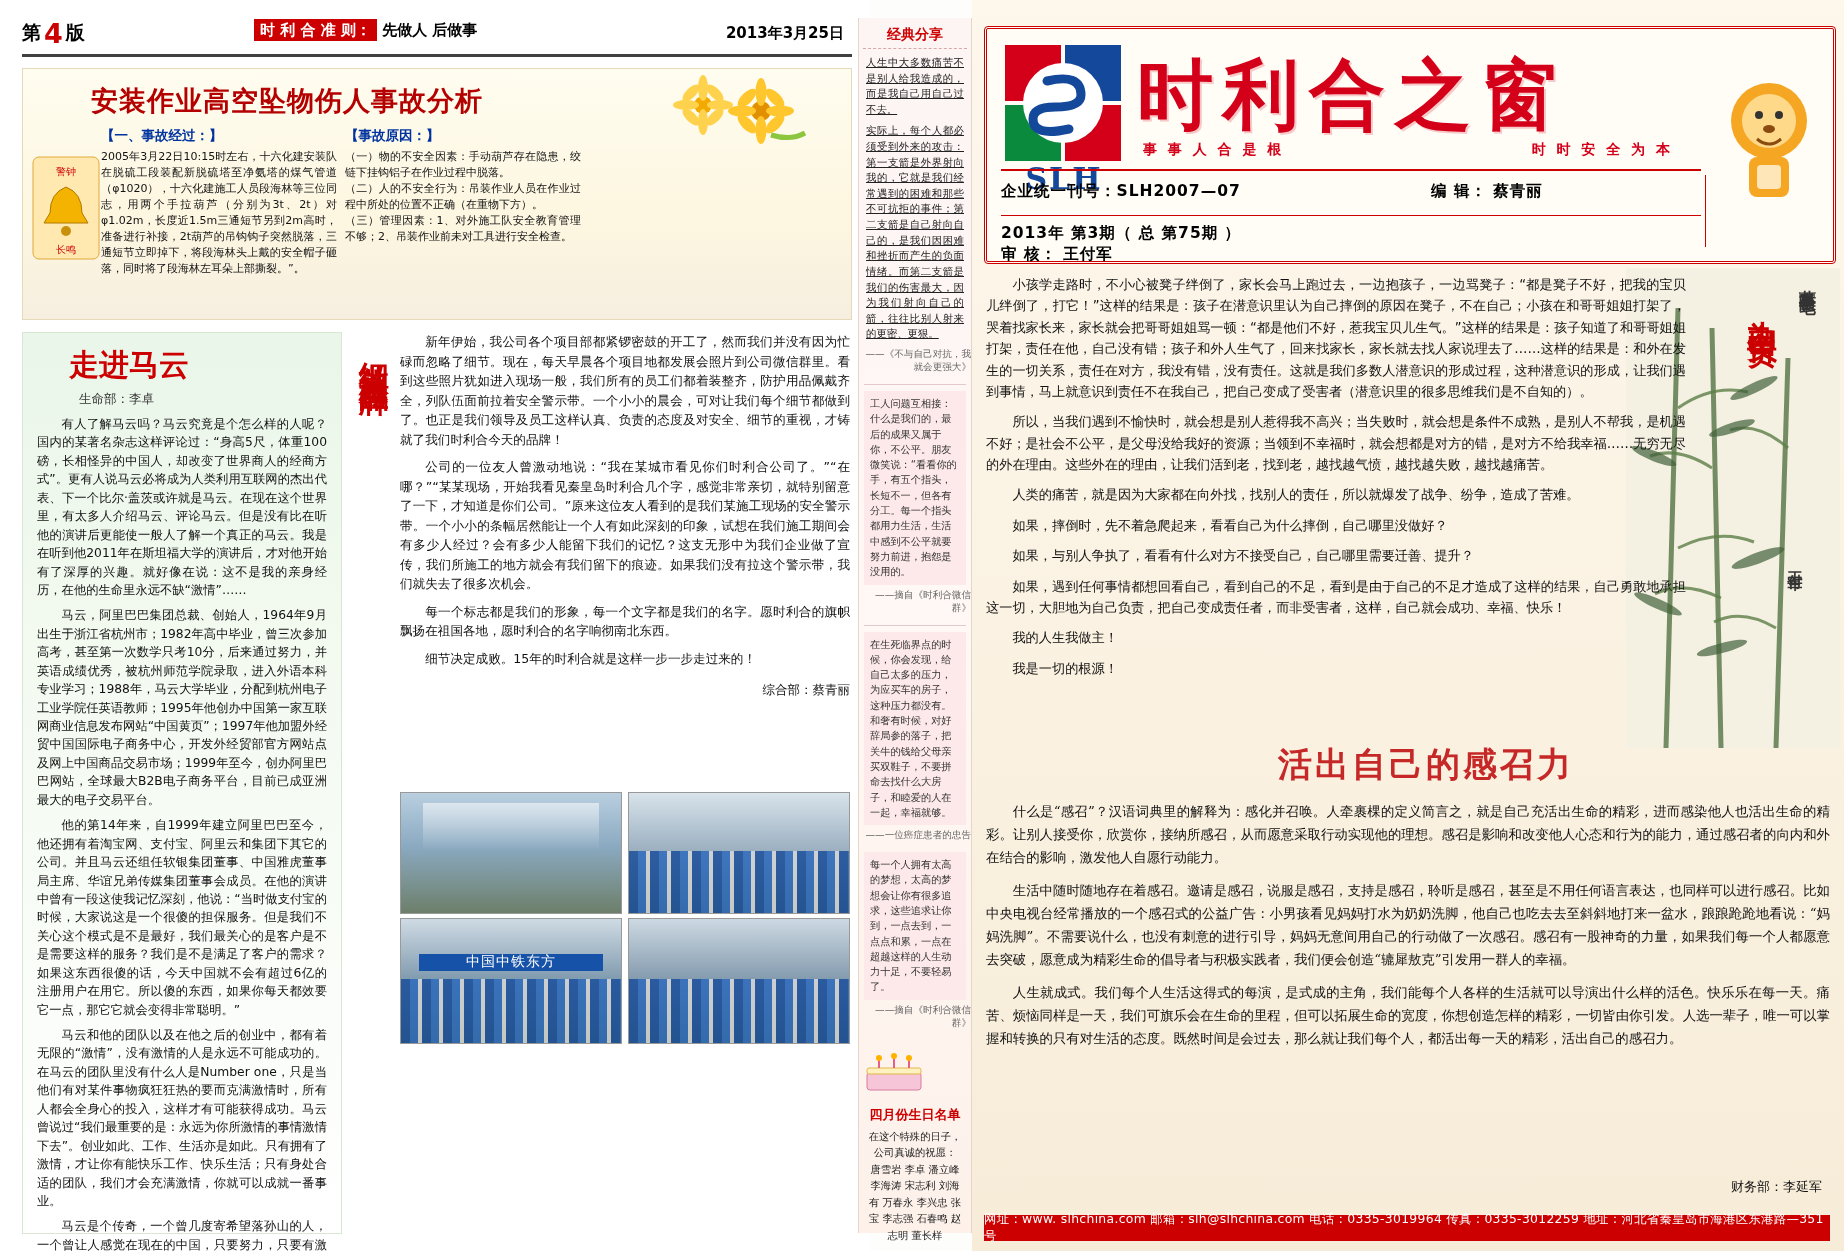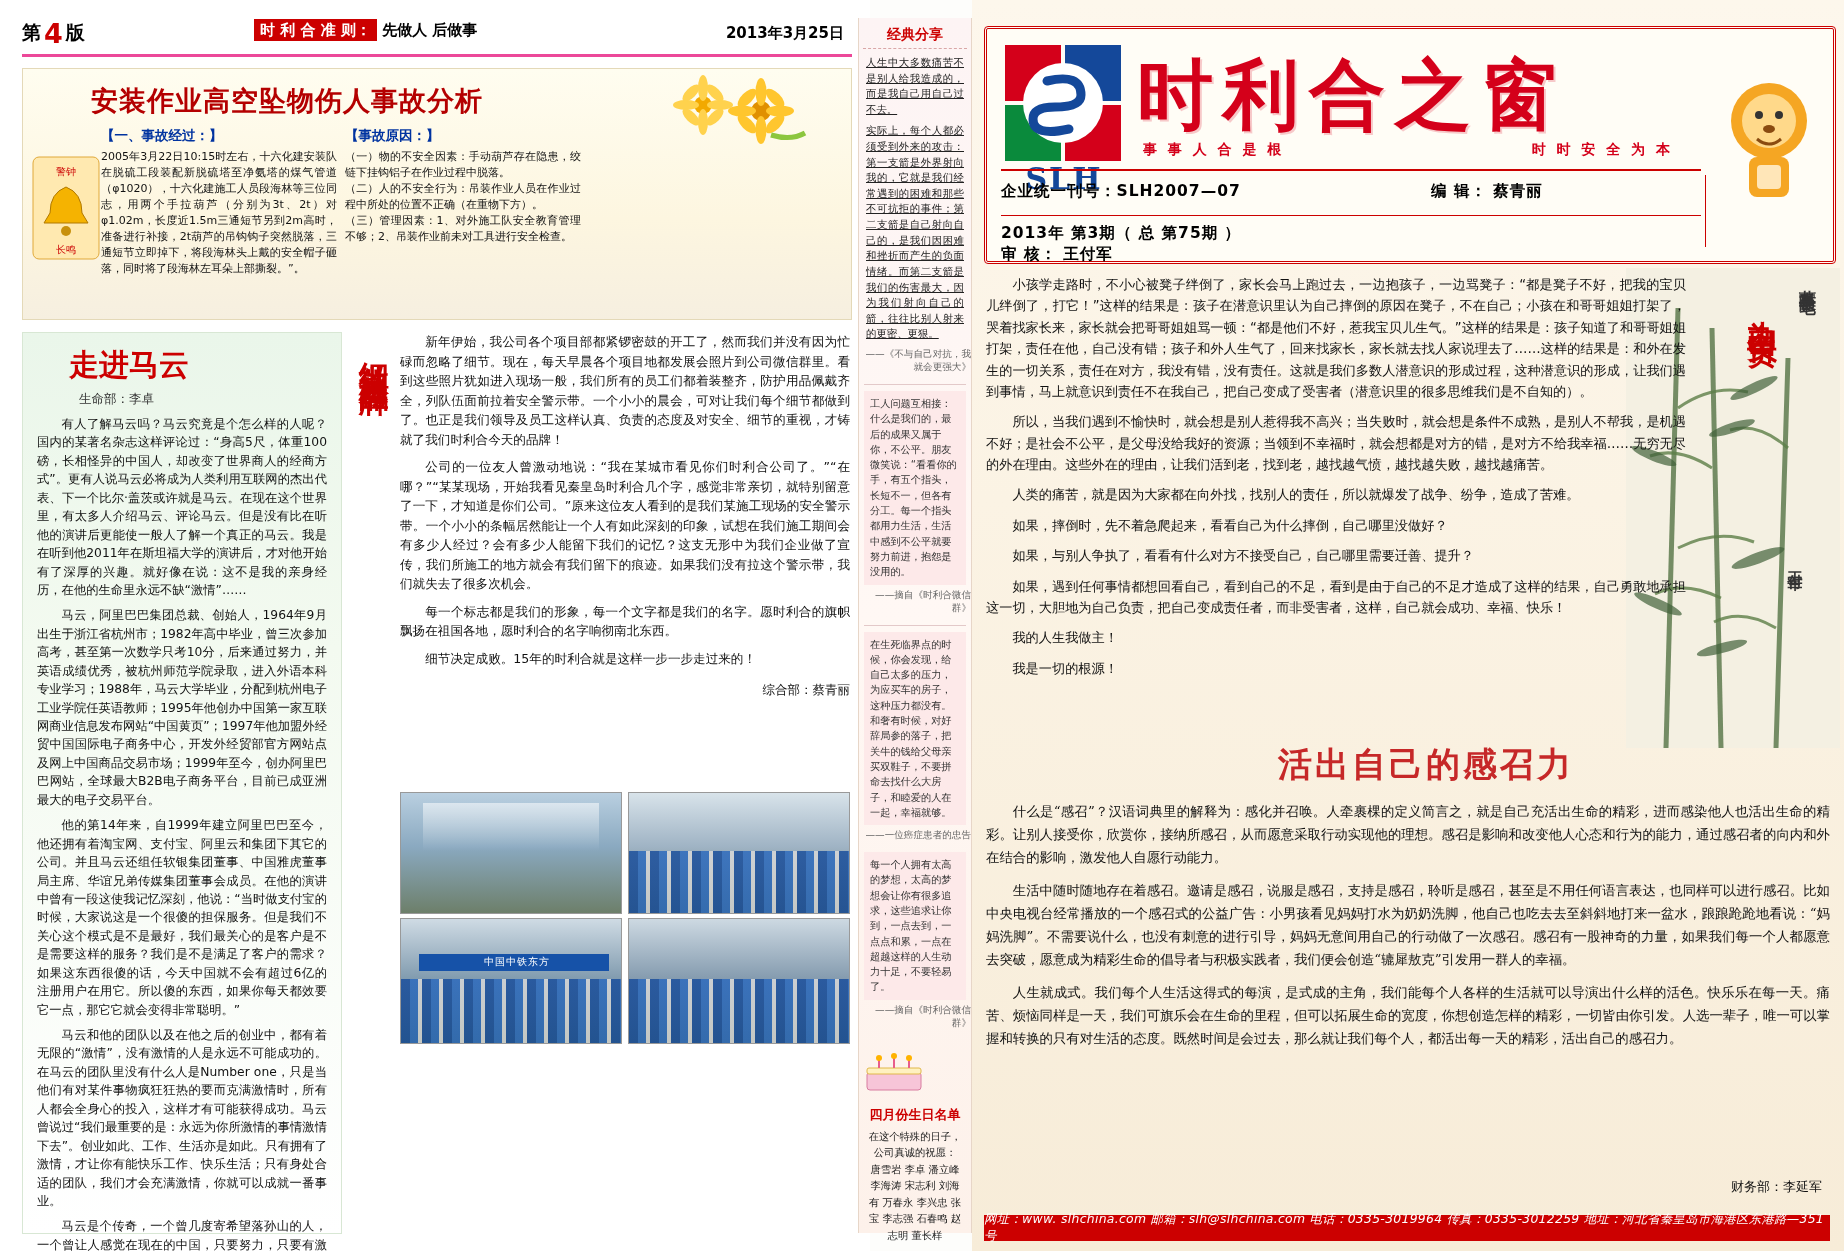--- a/index.html
+++ b/index.html
@@ -7,21 +7,21 @@
     width:1844px;height:1251px;
     background:#ffffff;
     font-family:"DejaVu Sans","Liberation Sans",sans-serif;
     overflow:hidden;
     position:relative;
   }
   .page{position:absolute;inset:0;background:#fdfdfb;}
 
   
   .left-page{position:absolute;left:0;top:0;width:870px;height:1251px;background:#ffffff;}
-  .masthead{position:absolute;left:22px;top:18px;width:830px;height:36px;border-bottom:3px solid #ec4899;}
+  .masthead{position:absolute;left:22px;top:18px;width:830px;height:36px;border-bottom:3px solid #404040;}
   .m-left{position:absolute;left:0;top:0;font-size:19px;color:#000;font-weight:bold;}
   .m-num{display:inline-block;color:#c00;font-size:27px;font-weight:bold;vertical-align:-4px;padding:0 3px;}
   .m-center{position:absolute;left:232px;top:3px;font-size:15px;color:#000;font-weight:bold;}
   .m-center .hl{background:#c00;color:#fff;padding:2px 6px;}
   .m-date{position:absolute;right:8px;top:6px;font-size:15px;font-weight:bold;color:#000;}
 
   .lead-box{position:absolute;left:22px;top:68px;width:828px;height:250px;
     background:linear-gradient(180deg,#fffdf0 0%,#fdf6e0 60%,#f6efe0 100%);
     border:1px solid #e4d9b8;}
   .lead-title{position:absolute;left:68px;top:14px;font-size:27px;font-weight:bold;color:#b40000;letter-spacing:1px;}
@@ -49,22 +49,22 @@
   .sign{text-align:right;font-size:12.5px;margin-top:12px;}
 
   .photos{position:absolute;left:378px;top:460px;width:450px;height:250px;}
   .ph{position:absolute;border:1px solid #999;overflow:hidden;}
   .ph1{left:0;top:0;width:220px;height:120px;background:linear-gradient(180deg,#b9cfe0 0%,#8aa9c0 45%,#6d7f6a 100%);}
   .ph2{left:228px;top:0;width:220px;height:120px;background:linear-gradient(180deg,#d8e3ea 0%,#9fb3c4 45%,#5d6f58 100%);}
   .ph3{left:0;top:126px;width:220px;height:124px;background:linear-gradient(180deg,#cfdbe4 0%,#7e99ad 50%,#4f6a4a 100%);}
   .ph4{left:228px;top:126px;width:220px;height:124px;background:linear-gradient(180deg,#cdd9e2 0%,#8299ad 50%,#55694e 100%);}
   .ph-people{position:absolute;left:0;bottom:0;width:100%;height:52%;
     background:repeating-linear-gradient(90deg,#1b4f9c 0 9px,#2e6bbd 9px 17px,#d8d8d8 17px 21px);opacity:.85;}
-  .ph-banner{position:absolute;left:8%;top:28%;width:84%;height:17px;background:#1652a8;color:#fff;font-size:10px;
-    display:flex;align-items:center;justify-content:center;letter-spacing:1px;padding-left:6px;}
+  .ph-banner{position:absolute;left:8%;top:28%;width:84%;height:17px;background:#1652a8;color:#fff;font-size:14px;
+    display:flex;align-items:center;justify-content:center;letter-spacing:1px;}
   .ph-crane{position:absolute;left:10%;top:8%;width:80%;height:40%;
     background:linear-gradient(180deg,rgba(255,255,255,.55),rgba(255,255,255,0));}
 
   
   .center-strip{position:absolute;left:858px;top:18px;width:112px;height:1215px;
     background:linear-gradient(180deg,#fdf4f4 0%,#fff8f4 50%,#fdf1ea 100%);
     border-left:1px solid #e7d6c8;border-right:1px solid #e7d6c8;}
   .cs-head{margin:8px 4px 6px 4px;text-align:center;font-size:14px;font-weight:bold;color:#c00;
     border-bottom:1px dashed #d9a7a7;padding-bottom:4px;}
   .cs-body{padding:0 7px;font-size:10.4px;line-height:1.5;color:#222;text-align:justify;}
@@ -107,21 +107,21 @@
 
   .r-article{position:absolute;left:14px;top:274px;width:700px;font-size:13.2px;line-height:1.62;color:#111;text-align:justify;}
   .r-article p{margin:0 0 9px 0;text-indent:2em;}
   .r-slogan{position:absolute;left:214px;top:742px;width:480px;text-align:center;font-size:34px;font-weight:bold;
     color:#c62828;font-family:"DejaVu Serif","Liberation Serif",serif;letter-spacing:3px;}
   .r-bottom{position:absolute;left:14px;top:800px;width:844px;font-size:13.4px;line-height:1.72;color:#111;text-align:justify;
     font-family:"DejaVu Serif","Liberation Serif",serif;}
   .r-bottom p{margin:0 0 10px 0;text-indent:2em;}
   .r-fin{position:absolute;right:22px;top:1178px;font-size:13px;color:#111;}
   .r-foot{position:absolute;left:12px;bottom:10px;width:846px;height:26px;background:#c00;color:#fff;
-    display:flex;align-items:center;justify-content:center;font-size:12.4px;letter-spacing:.3px;font-style:italic;}
+    display:flex;align-items:center;justify-content:center;font-size:12.4px;letter-spacing:.3px;}
 </style>
 </head>
 <body>
 
 <div class="page">
 
   <div class="left-page">
 
     <div class="masthead">
       <div class="m-left">

